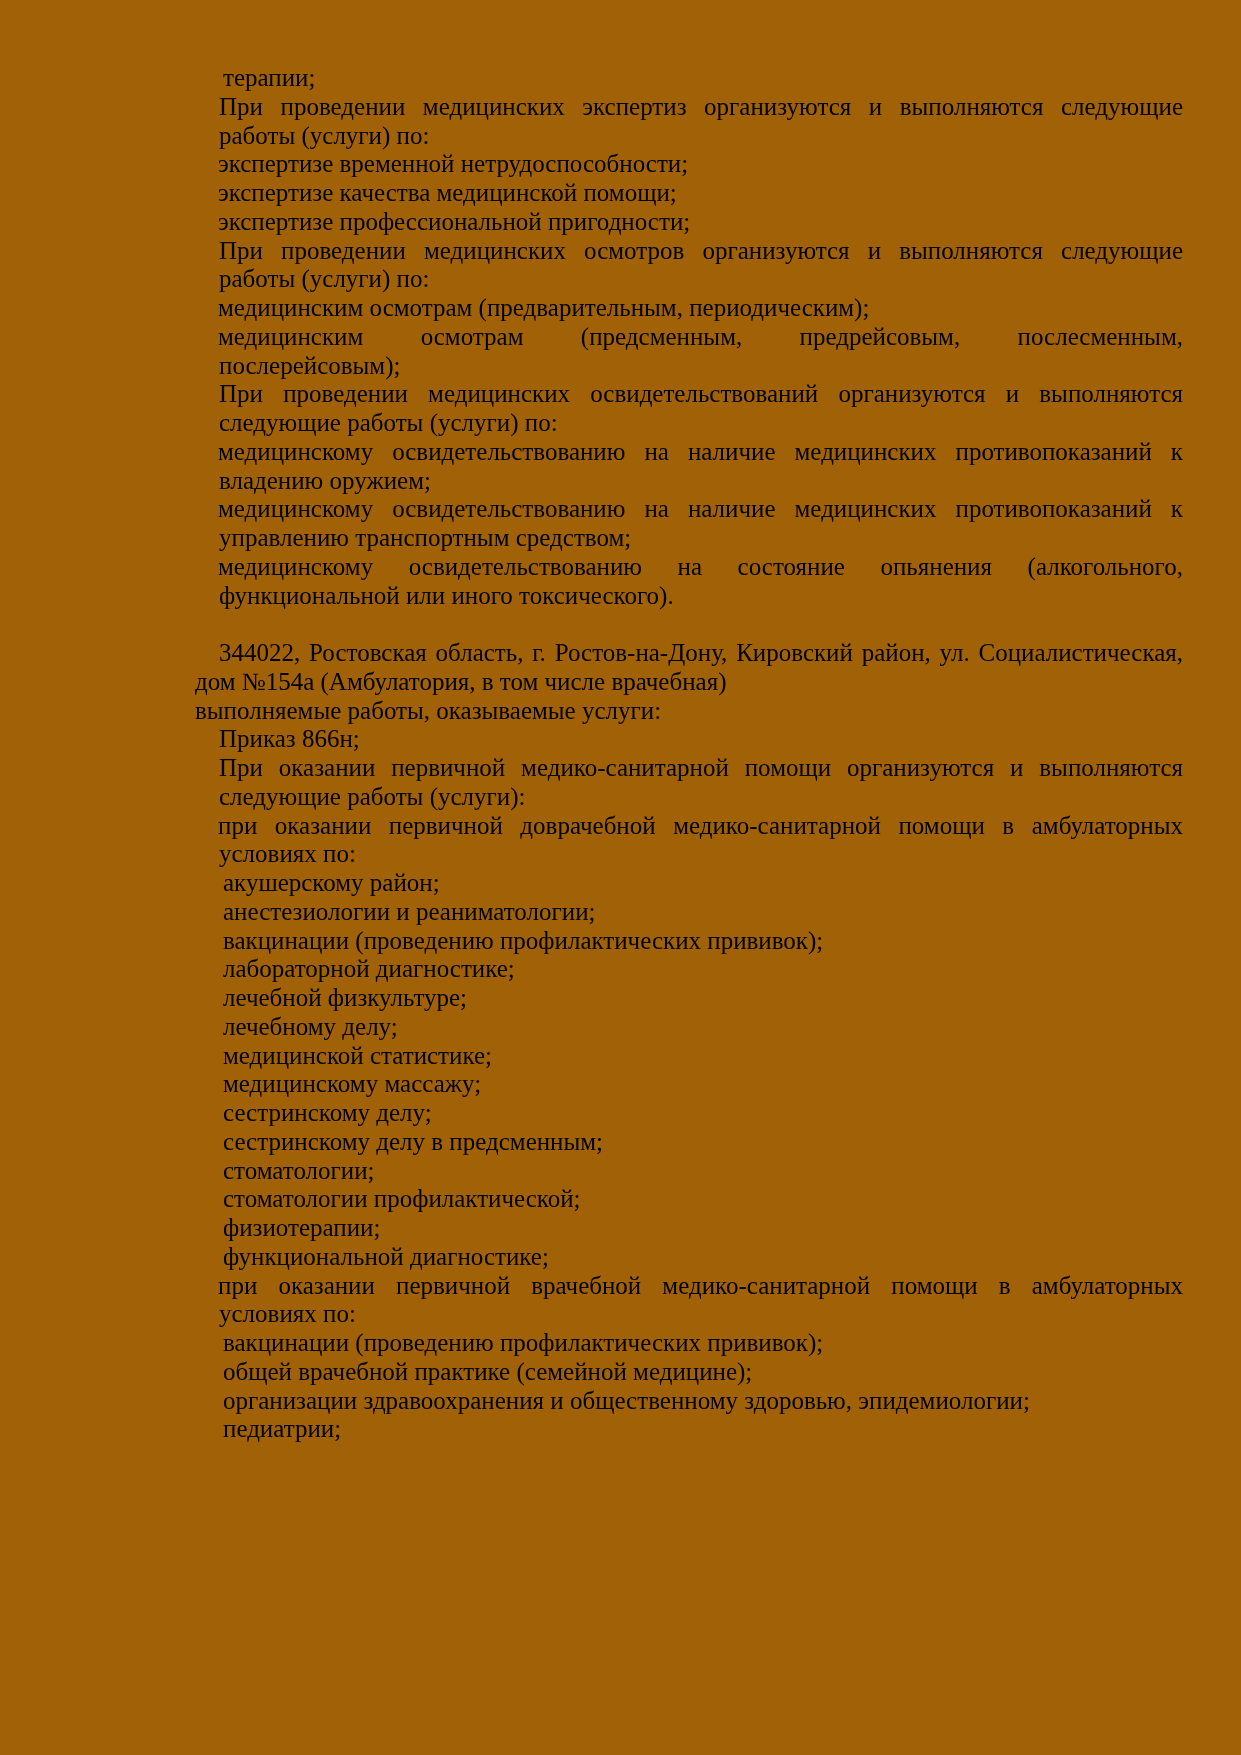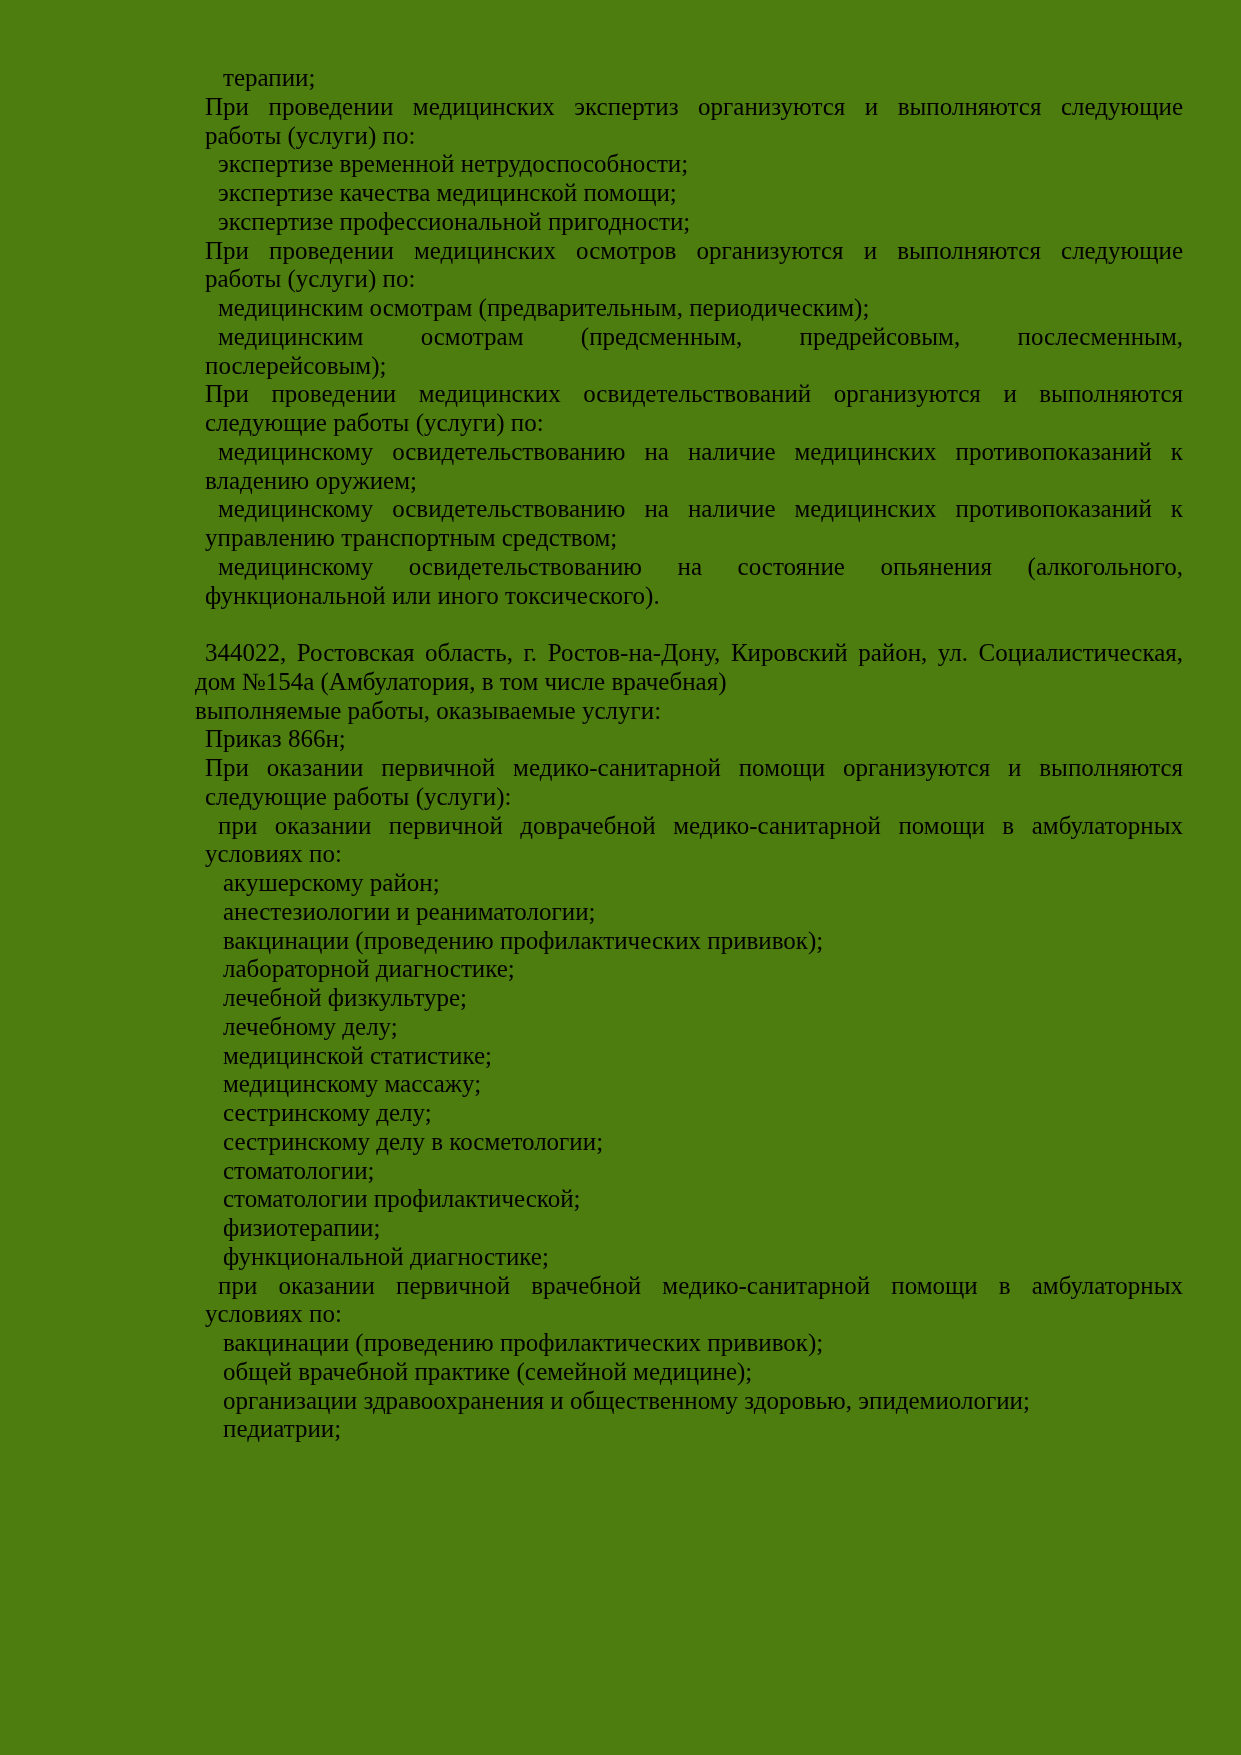--- a/index.html
+++ b/index.html
@@ -1,41 +1,41 @@
 <!DOCTYPE html>
 <html><head>
 <meta charset="utf-8">
 <style>
   html, body { margin: 0; padding: 0; background: #ffffff; }
   .page {
     position: relative;
     width: 1241px;
     height: 1755px;
-    background: #4d7c0f;
+    background: #a16207;
     overflow: hidden;
     font-family: "Liberation Serif", "DejaVu Serif", serif;
     color: #000000;
   }
   .doc {
     position: absolute;
     left: 195px;
     top: 64px;
     width: 988px;
     font-size: 25px;
   }
   .line {
     line-height: 28.75px;
     white-space: nowrap;
   }
   .line.j {
     white-space: normal;
     text-align: justify;
     text-align-last: justify;
   }
-  .i1 { margin-left: 10px; }
+  .i1 { margin-left: 24px; }
   .i2 { margin-left: 23px; }
   .i3 { margin-left: 28px; }
   .blank { height: 28.75px; }
 </style>
 </head>
 <body>
 
 <div class="page">
   <div class="doc">
       <div class="line i3">терапии;</div>
@@ -68,21 +68,21 @@
       <div class="line i1">условиях по:</div>
       <div class="line i3">акушерскому район;</div>
       <div class="line i3">анестезиологии и реаниматологии;</div>
       <div class="line i3">вакцинации (проведению профилактических прививок);</div>
       <div class="line i3">лабораторной диагностике;</div>
       <div class="line i3">лечебной физкультуре;</div>
       <div class="line i3">лечебному делу;</div>
       <div class="line i3">медицинской статистике;</div>
       <div class="line i3">медицинскому массажу;</div>
       <div class="line i3">сестринскому делу;</div>
-      <div class="line i3">сестринскому делу в косметологии;</div>
+      <div class="line i3">сестринскому делу в предсменным;</div>
       <div class="line i3">стоматологии;</div>
       <div class="line i3">стоматологии профилактической;</div>
       <div class="line i3">физиотерапии;</div>
       <div class="line i3">функциональной диагностике;</div>
       <div class="line i2 j">при оказании первичной врачебной медико-санитарной помощи в амбулаторных</div>
       <div class="line i1">условиях по:</div>
       <div class="line i3">вакцинации (проведению профилактических прививок);</div>
       <div class="line i3">общей врачебной практике (семейной медицине);</div>
       <div class="line i3">организации здравоохранения и общественному здоровью, эпидемиологии;</div>
       <div class="line i3">педиатрии;</div>

